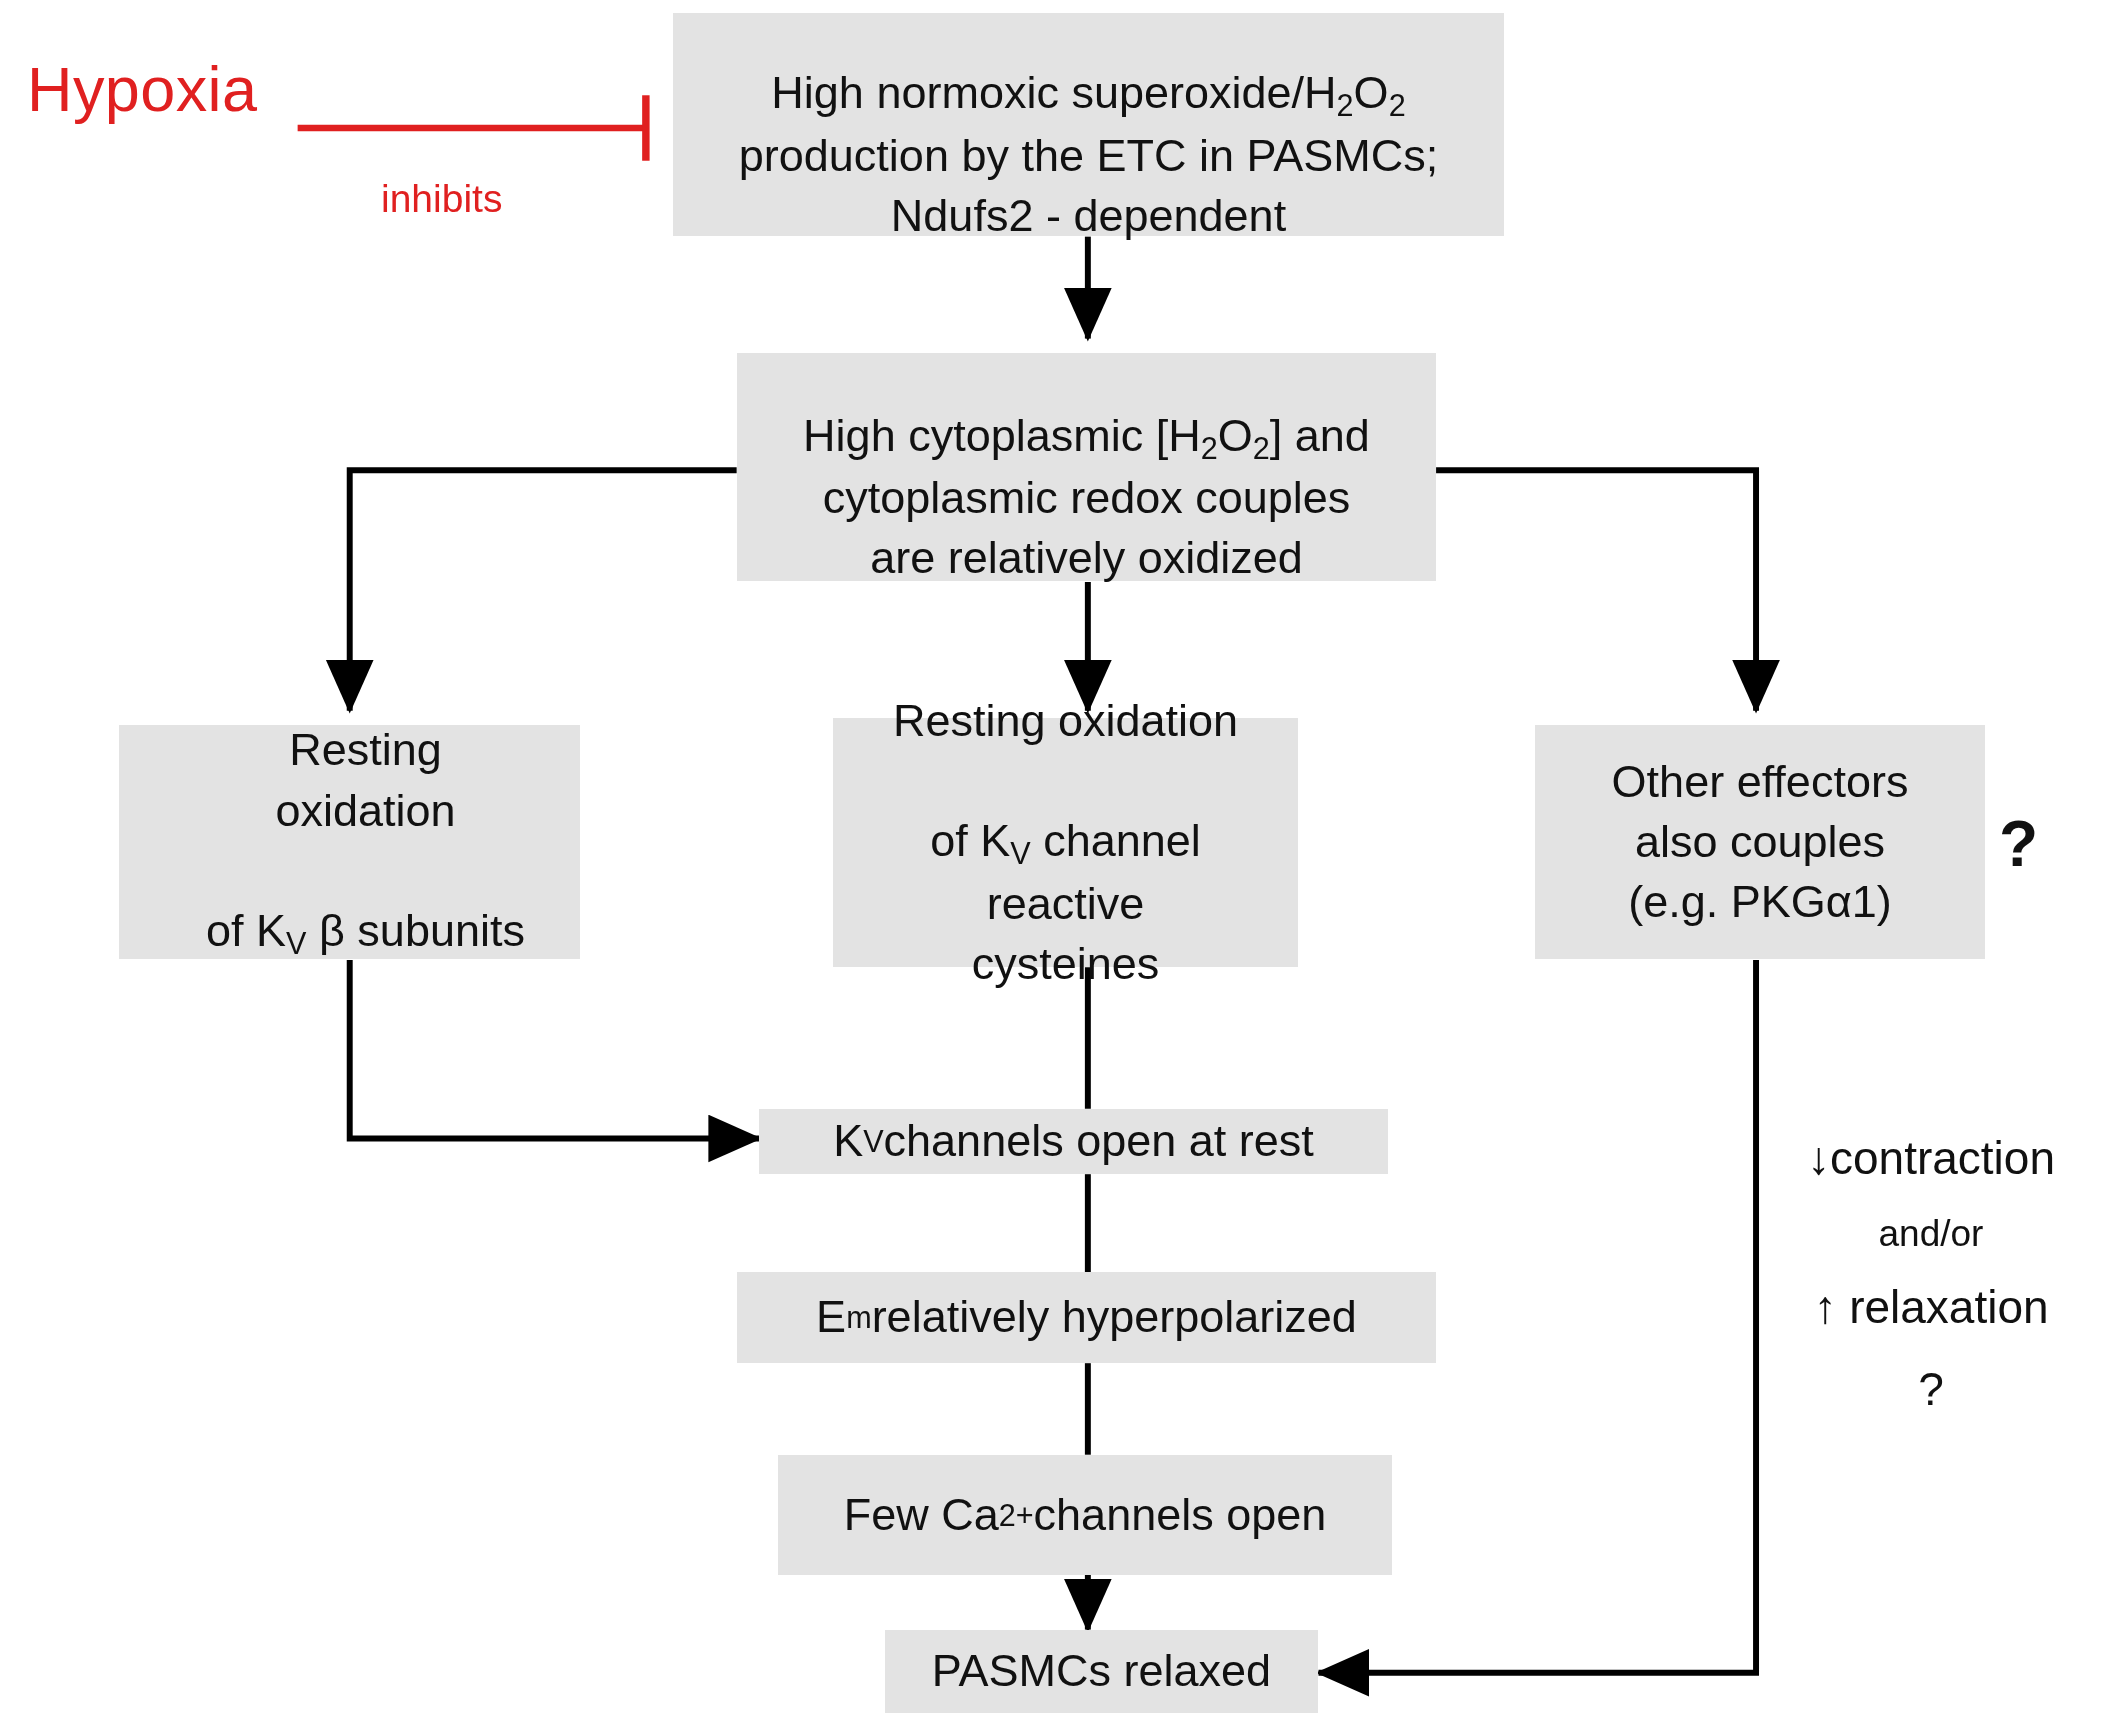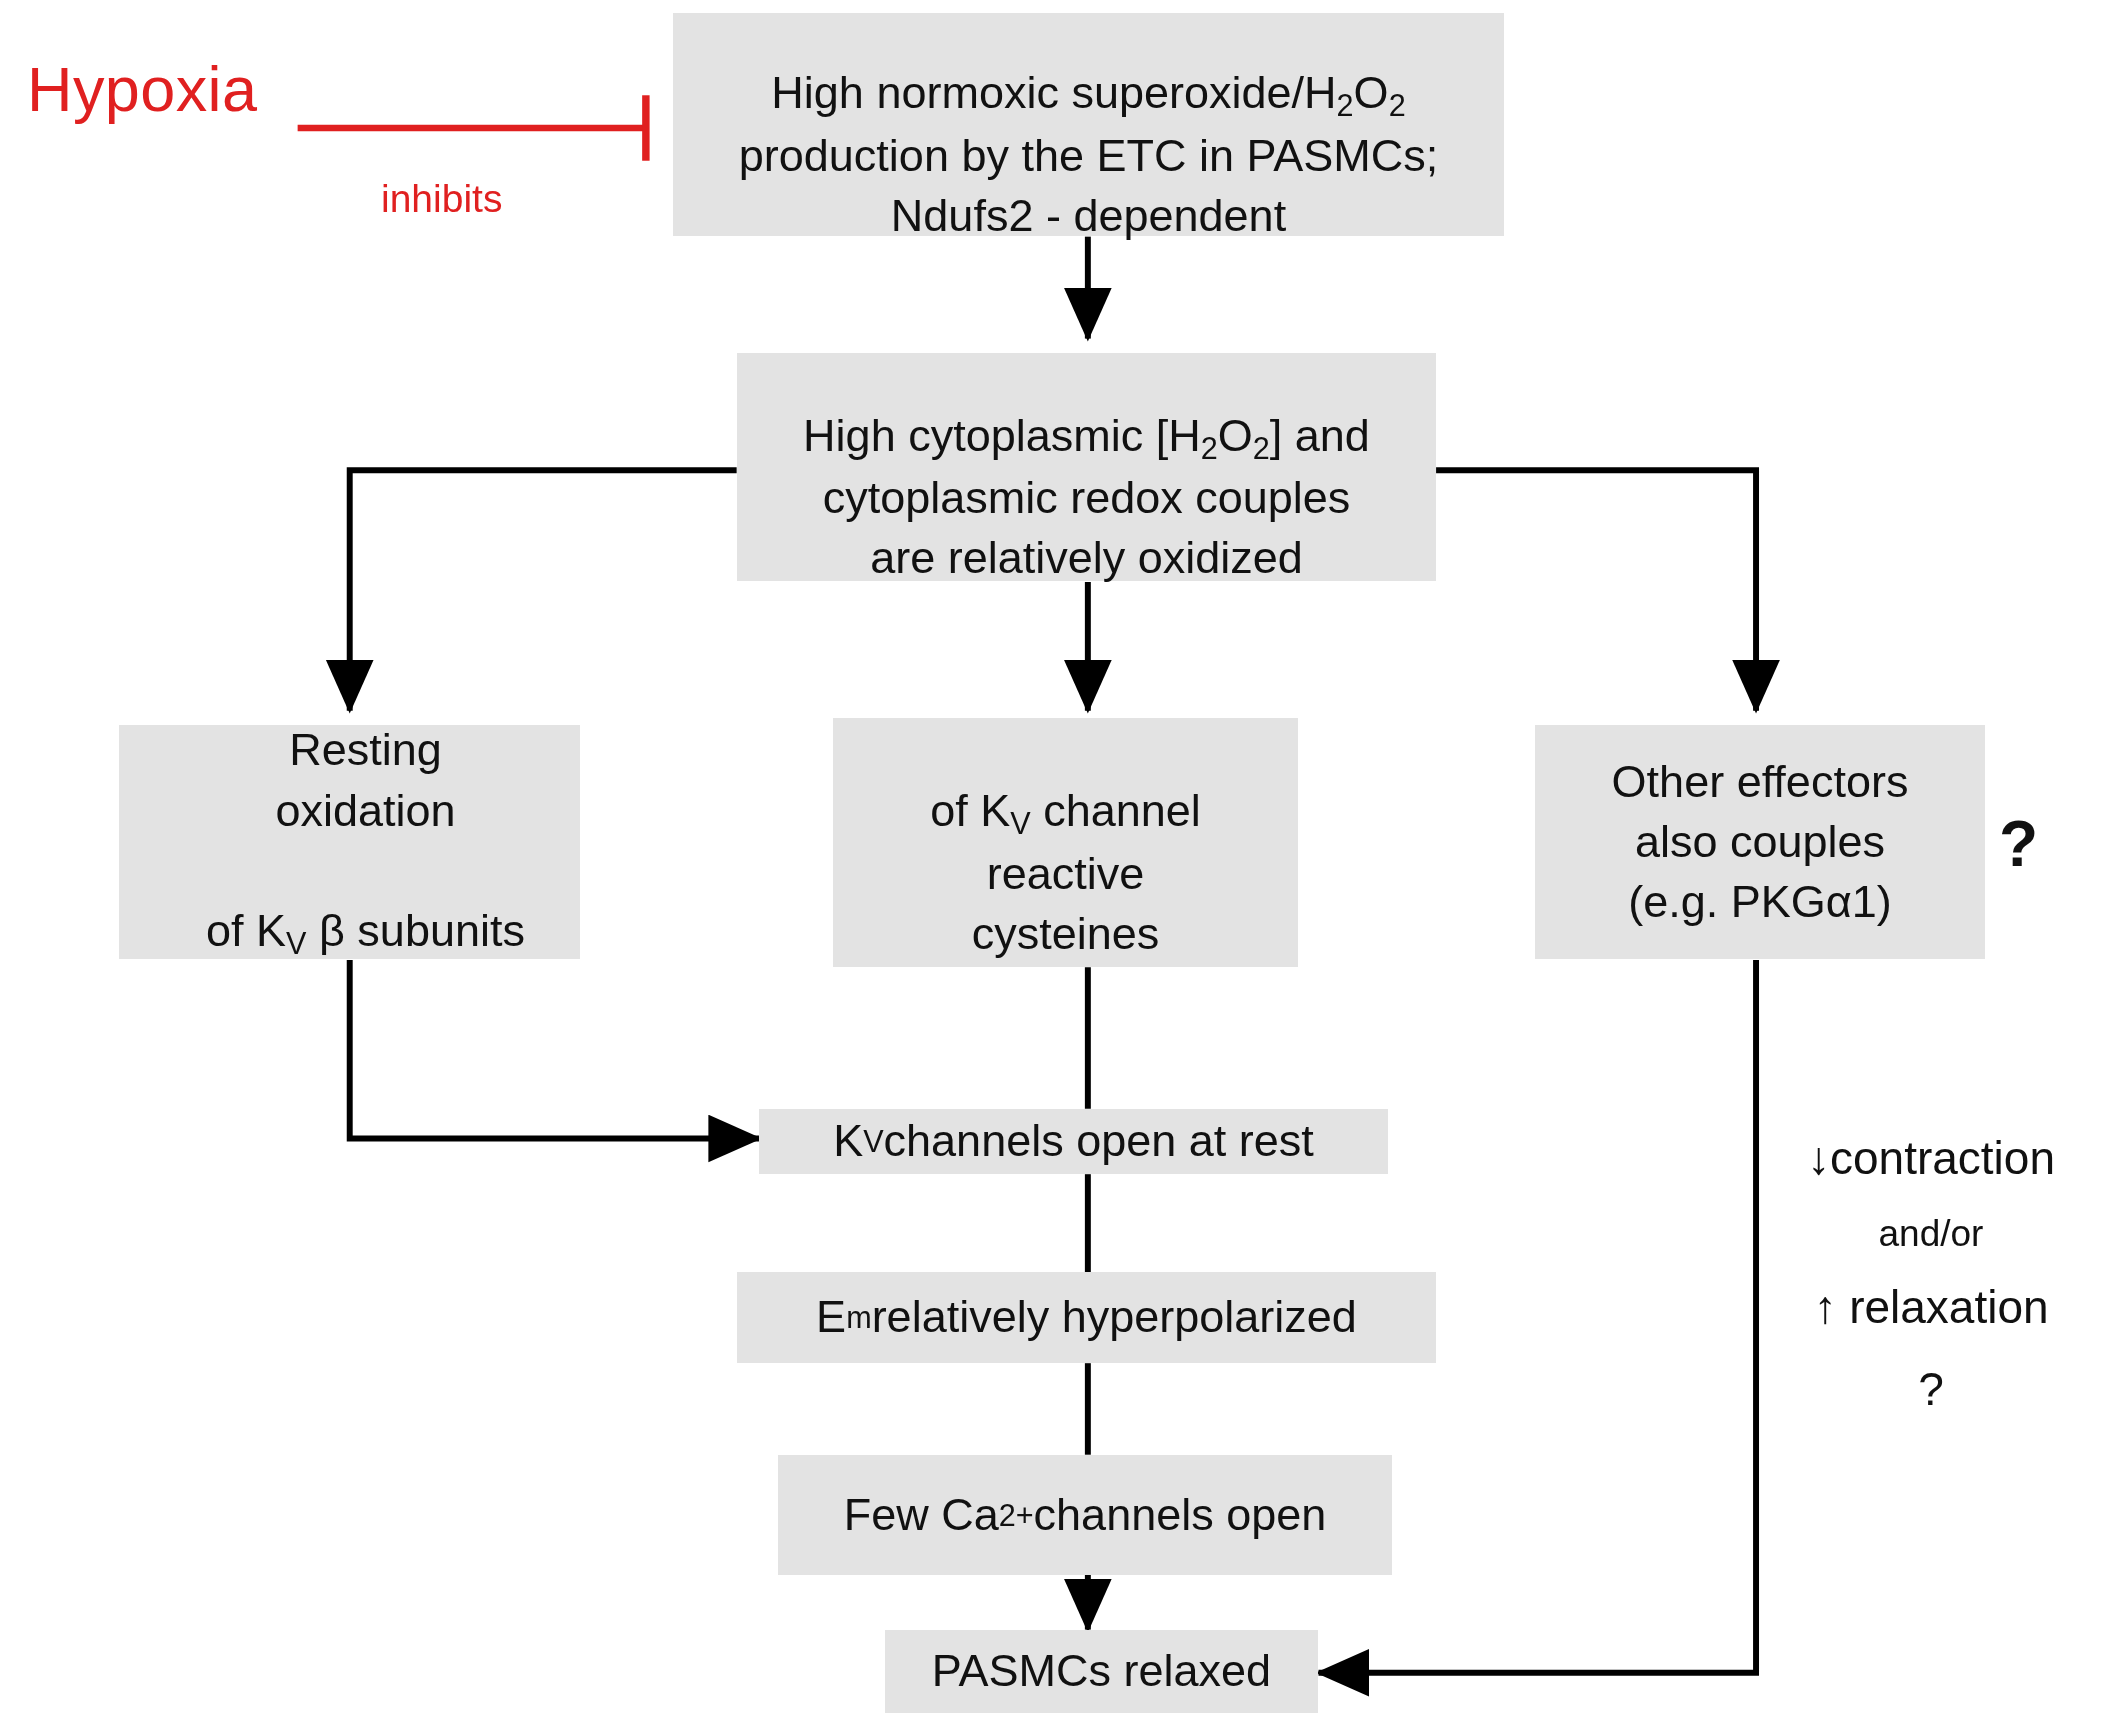--- a/index.html
+++ b/index.html
@@ -143,20 +143,21 @@
 
   <div class="node" style="left:119px; top:725px; width:461px; height:234px; font-size:45px; flex-direction:column;padding-left:32px;">
     <div>Resting</div>
     <div>oxidation</div>
     <div>
       <span>of K</span><sub>V</sub><span> β subunits</span>
     </div>
   </div>
 
   <div class="node" style="left:833px; top:718px; width:465px; height:249px; font-size:45px; flex-direction:column;">
+    <div>Resting oxidation</div>
     <div>
       <span>of K</span><sub>V</sub><span> channel</span>
     </div>
     <div>reactive</div>
     <div>cysteines</div>
   </div>
 
   <div class="node" style="left:1535px; top:725px; width:450px; height:234px; font-size:45px; flex-direction:column;">
     <div>Other effectors</div>
     <div>also couples</div>

